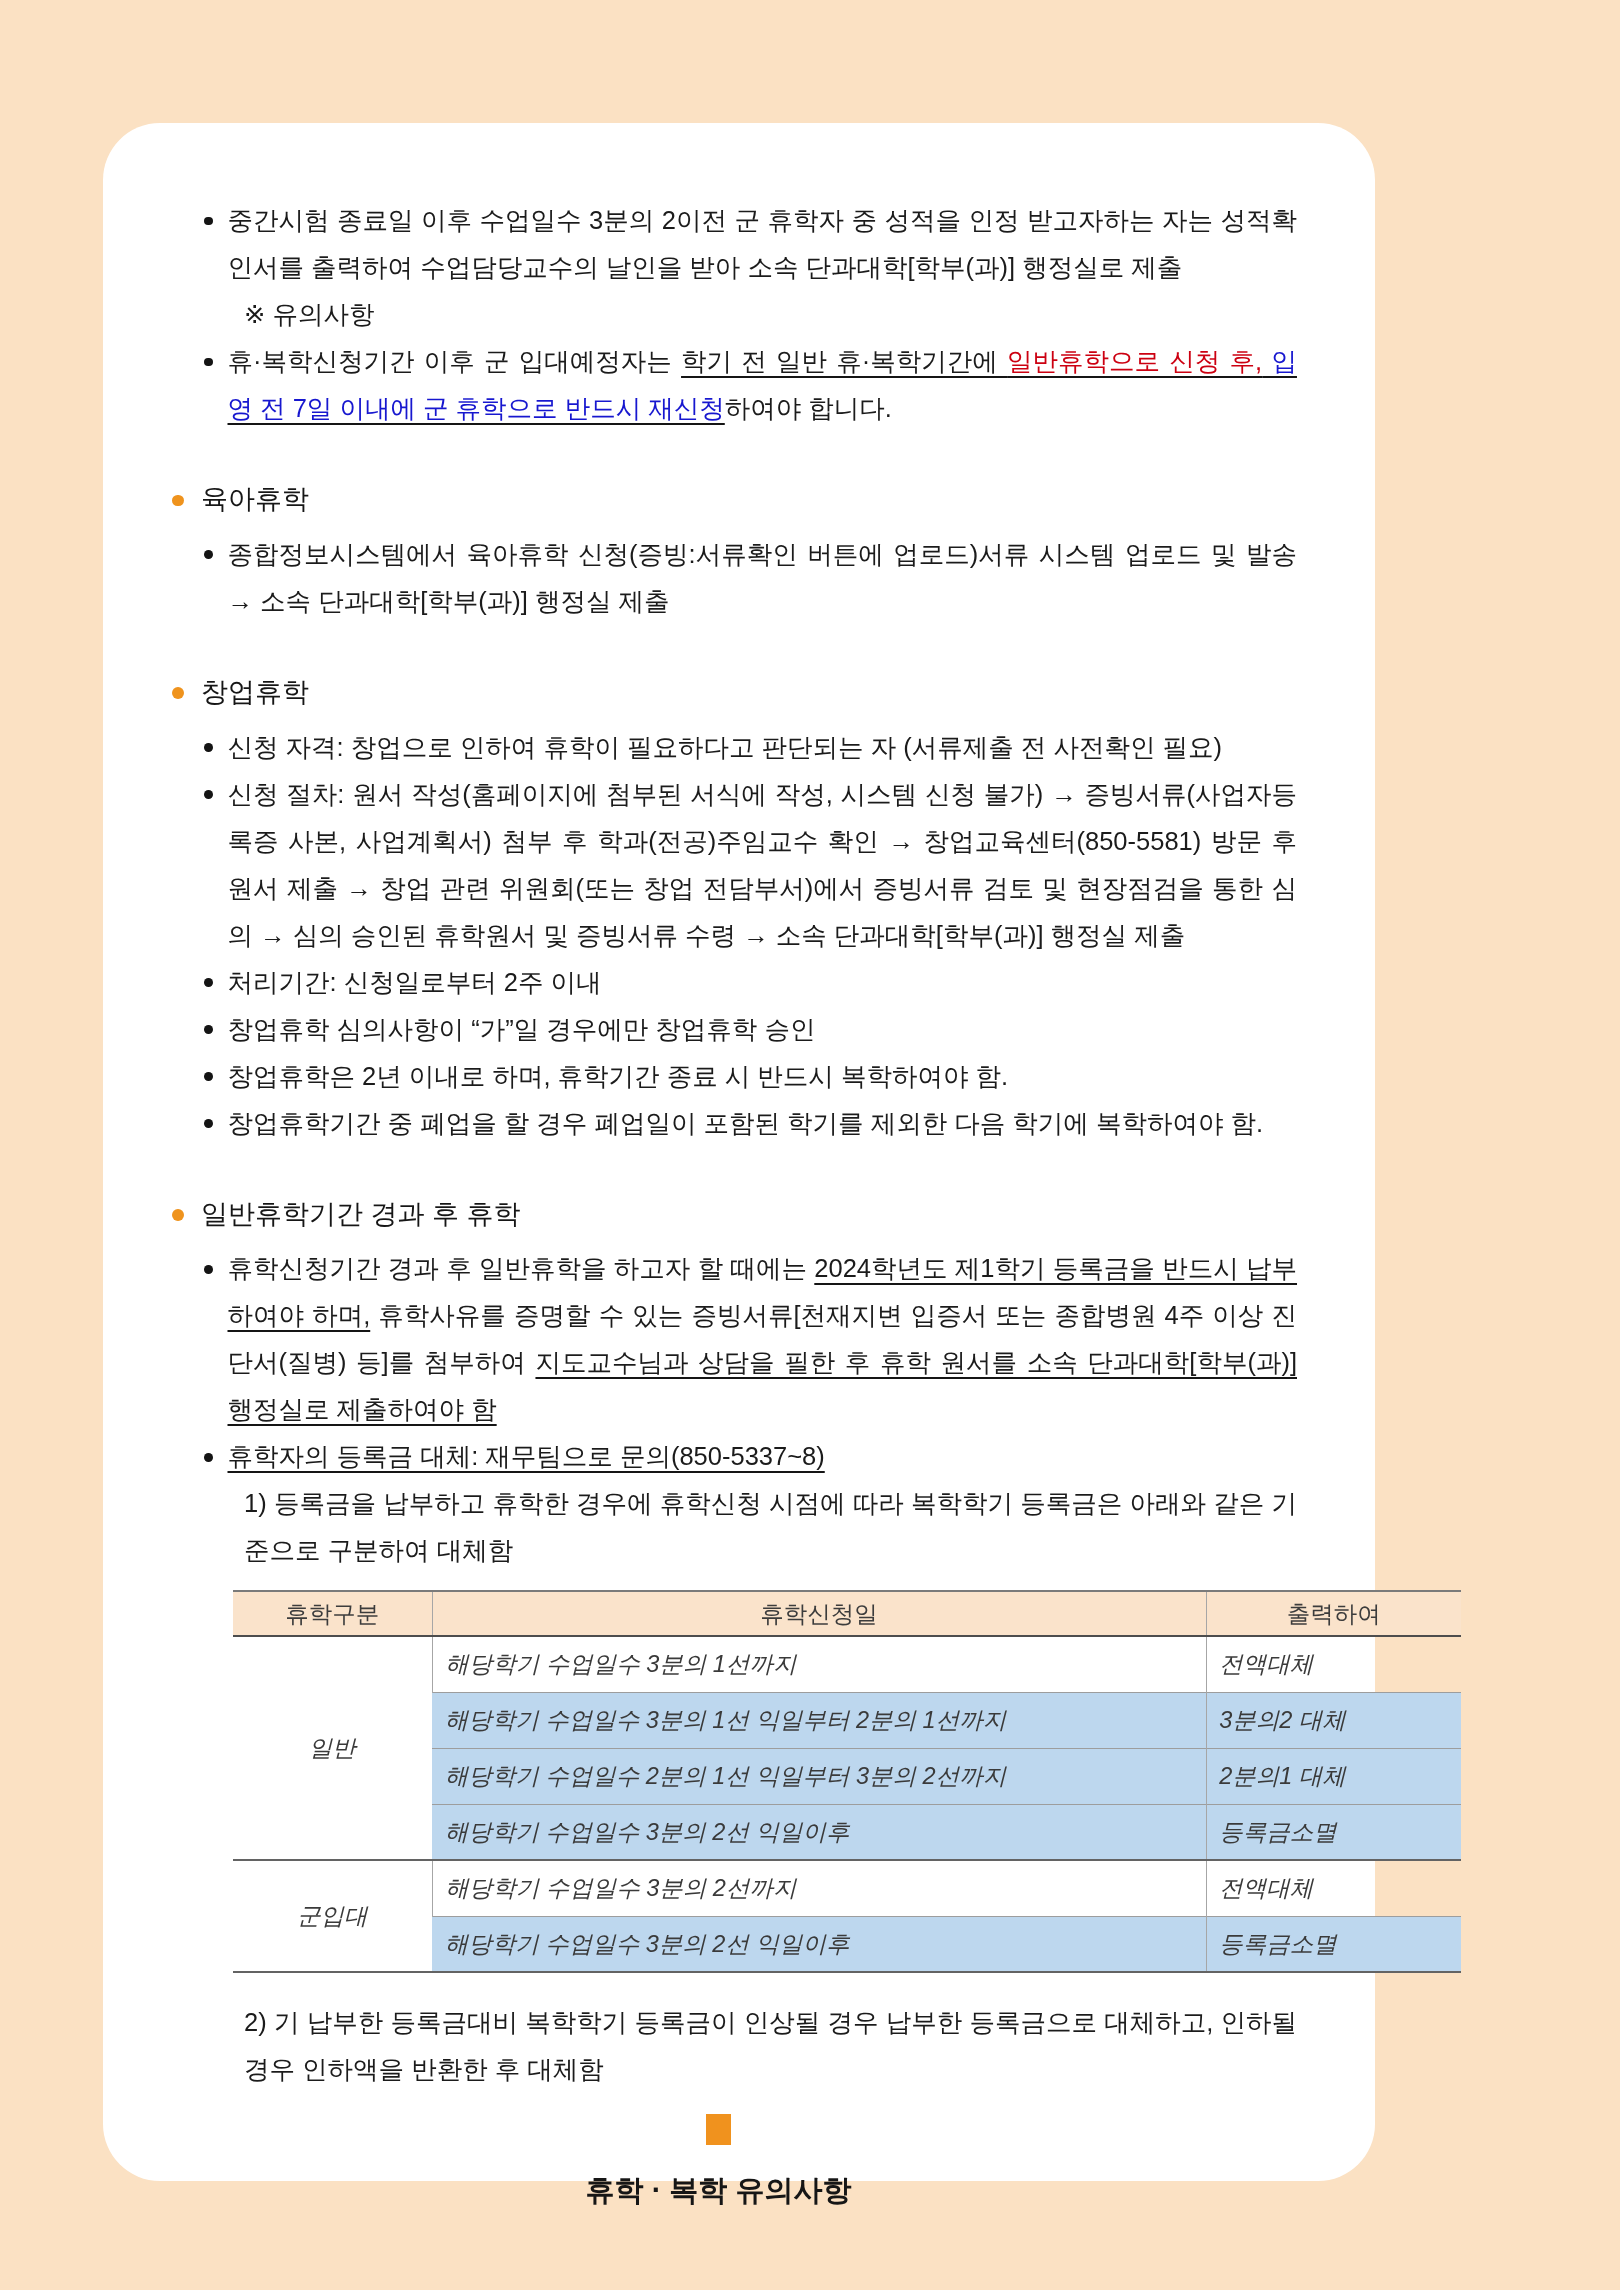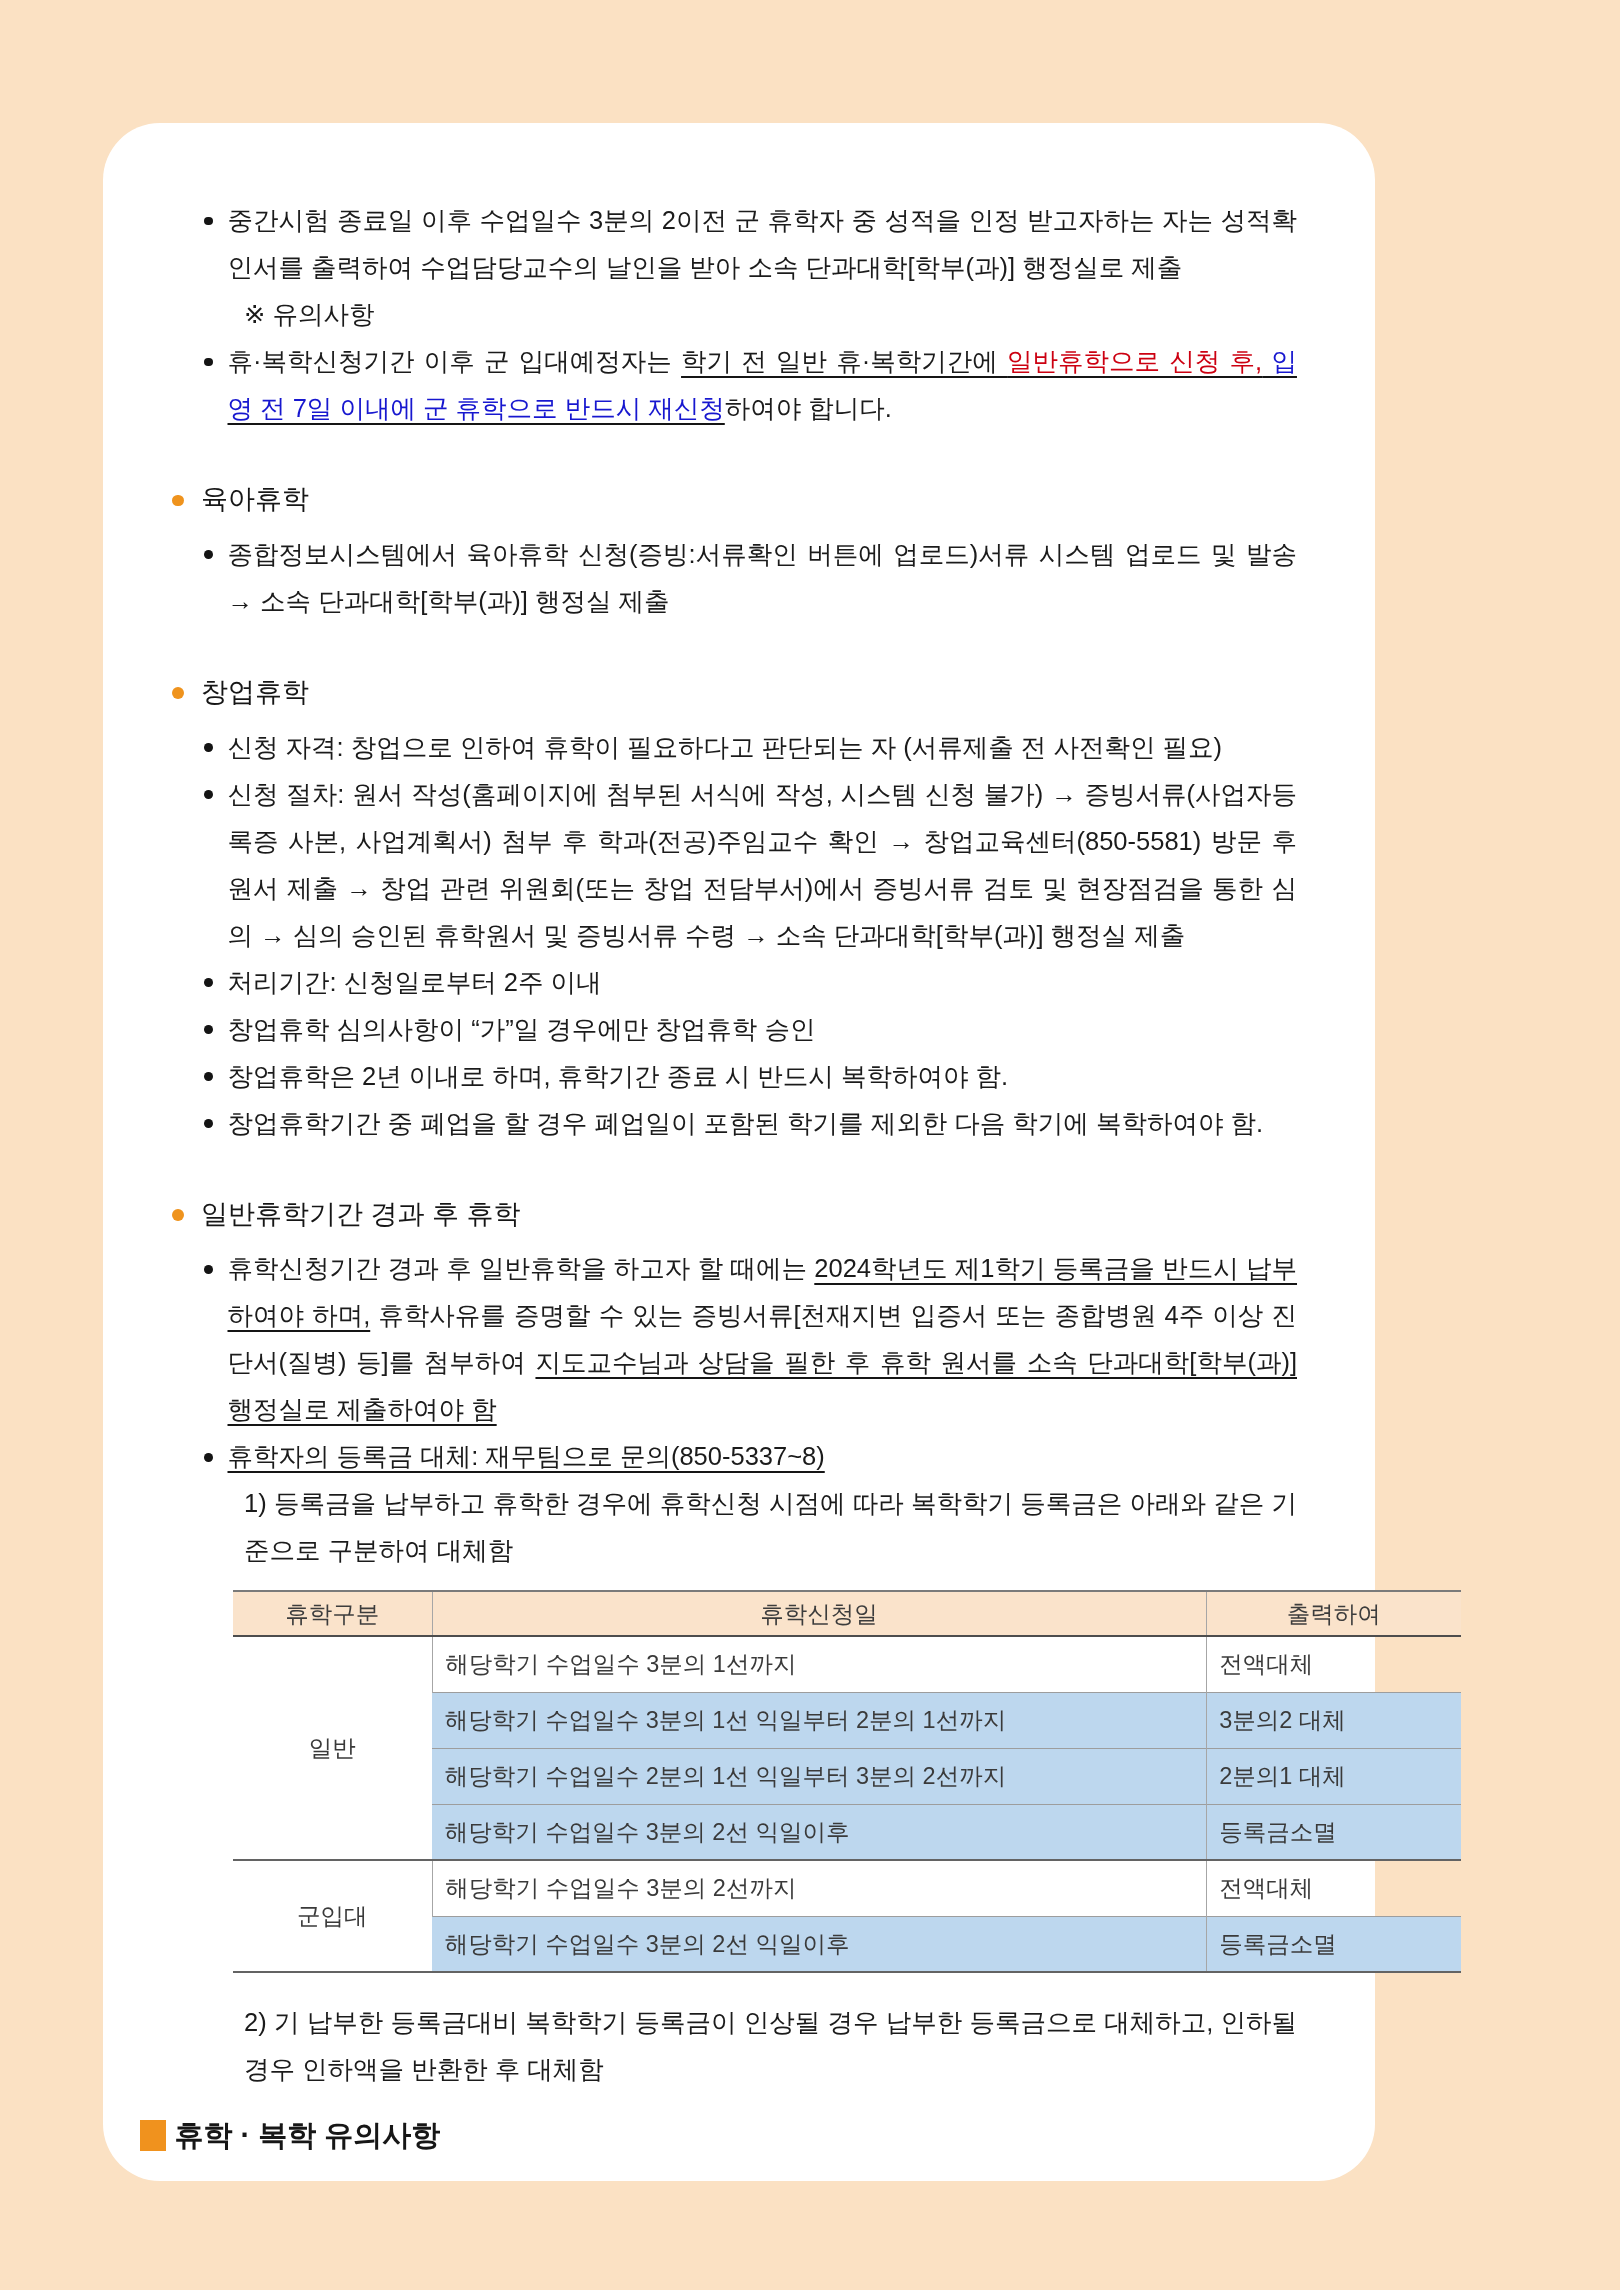--- a/index.html
+++ b/index.html
@@ -64,33 +64,33 @@
     table-layout:fixed;
   }
   table.tuition col.c1 { width:199px; }
   table.tuition col.c2 { width:774px; }
   table.tuition col.c3 { width:255px; }
   table.tuition thead th {
     height:45px; background:#fae3cb;
     font-weight:400; text-align:center; vertical-align:middle;
     border-bottom:2px solid #4d4d4d; color:#3c3c3c;
   }
-  table.tuition tbody td { height:56px; vertical-align:middle; border-top:1px solid #9d9d9d; }
+  table.tuition tbody td { height:56px; vertical-align:middle; border-top:1px solid #9d9d9d;font-style:italic; }
   table.tuition th + th, table.tuition td + td { border-left:1px solid #a6a6a6; }
   table.tuition td.grp { text-align:center; }
   table.tuition td.dt, table.tuition td.amt { padding-left:12.7px; text-align:left; }
   table.tuition tr.hl td.dt, table.tuition tr.hl td.amt { background:#bdd7ee; }
   table.tuition tr.gstart td { border-top:2px solid #636363; }
 
   .note2 { margin-top:25.5px; }
 
   .footer-h {
-    display:flex; align-items:center; gap:9px;
+    display:flex; align-items:center; gap:24px;
     margin:21.6px 0 0 -32px;
-    font-size:29px; font-weight:700; color:#161616; line-height:43px;
+    font-size:29px; font-weight:700; color:#161616; line-height:43px;flex-direction:column;
   }
   .footer-h .sq { width:25.5px; height:31px; background:#f0921e; flex:0 0 auto; }
 </style>
 </head>
 <body>
 
 <div class="card">
   <div class="content">
 
     <div class="li">

